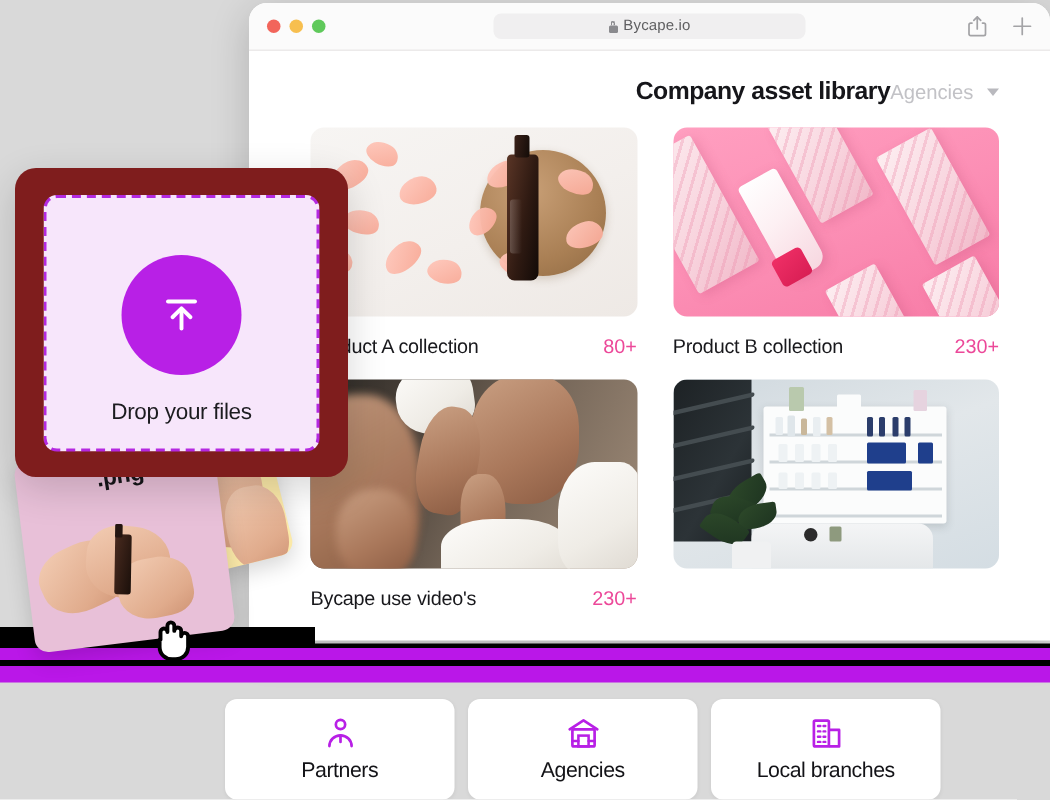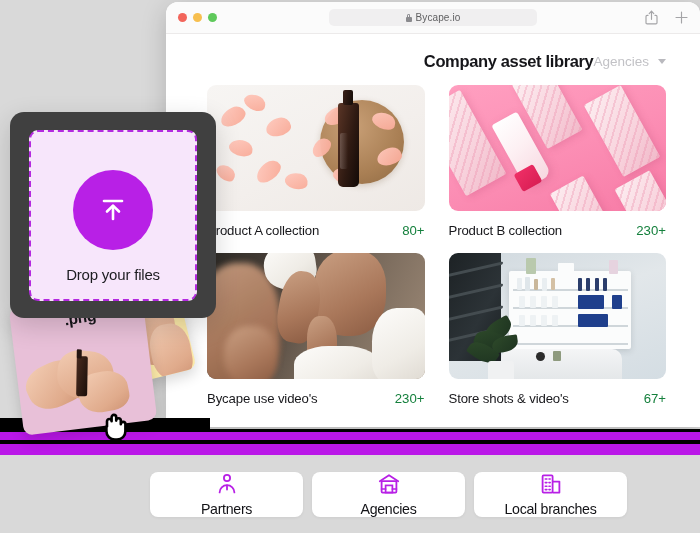--- a/index.html
+++ b/index.html
@@ -47,21 +47,21 @@
   .chev{width:0;height:0;border-left:4.5px solid transparent;border-right:4.5px solid transparent;border-top:5px solid #b9b9be;}
 
   .grid{display:grid;grid-template-columns:1fr 1fr;column-gap:24px;row-gap:4px;margin-top:7px;}
   .card{position:relative;}
   .thumb{
     width:100%;height:126px;border-radius:9px;overflow:hidden;position:relative;
     background:#eee;
   }
   .meta{display:flex;align-items:center;justify-content:space-between;height:38px;}
   .meta .name{font-size:13.2px;color:#18181c;letter-spacing:-.15px;}
-  .meta .count{font-size:13.2px;color:#15803d;}
+  .meta .count{font-size:13.2px;color:#ec4899;}
 
   
   .t1{background:linear-gradient(155deg,#f7f5f3 0%,#f3efec 55%,#eee9e5 100%);}
   .petal{position:absolute;border-radius:60% 40% 55% 45%/60% 55% 45% 40%;
          background:linear-gradient(140deg,#ffc9bd,#f8a895);opacity:.95;}
   .tray{position:absolute;left:52%;top:12%;width:84px;height:84px;border-radius:50%;
         background:radial-gradient(circle at 38% 32%,#c9a077,#a97f54 62%,#8e6942 100%);
         box-shadow:0 2px 6px rgba(120,90,60,.25);}
   .bottle{position:absolute;left:60%;top:14%;width:21px;height:84px;border-radius:3px 3px 5px 5px;
           background:linear-gradient(100deg,#5a3526,#2f1a12 55%,#120a07);}
@@ -93,22 +93,22 @@
   .shelf{position:absolute;left:3%;width:94%;height:1.6px;background:#cfd6da;}
   .prod{position:absolute;border-radius:1px;}
   .stair{position:absolute;left:0;top:0;width:24%;height:86%;
          background:linear-gradient(120deg,#1d2225,#2c3337 60%,#1a1f22);}
   .stair i{position:absolute;left:-6%;width:112%;height:3px;background:#444c50;transform:skewY(-13deg);border-radius:2px;}
   .plant{position:absolute;border-radius:60% 10% 60% 10%;background:linear-gradient(140deg,#2e4a2a,#1d3320);}
   .counter{position:absolute;left:24%;bottom:0;width:56%;height:24%;background:linear-gradient(180deg,#f4f5f6,#e4e7e9);border-radius:10px 10px 0 0;}
 
   
   .drop-panel{
-    position:absolute;left:10px;top:112px;width:206px;height:206px;
-    background:#404040;border-radius:14px;box-shadow:0 8px 26px rgba(0,0,0,.16);
+    position:absolute;left:10px;top:112px;width:222px;height:206px;
+    background:#7f1d1d;border-radius:14px;box-shadow:0 8px 26px rgba(0,0,0,.16);
   }
   .dashbox{
     position:absolute;left:19px;top:18px;right:19px;bottom:17px;
     background:#f7e6fb;border:2.4px dashed #b429e0;border-radius:9px;
   }
   .upload-circle{
     position:absolute;left:50%;top:38px;transform:translateX(-50%);
     width:80px;height:80px;border-radius:50%;background:#b820e6;
     display:flex;align-items:center;justify-content:center;
   }
@@ -128,21 +128,21 @@
   
   .stripes{position:absolute;left:0;right:0;top:427px;height:30px;}
   .s-blk{position:absolute;left:0;right:0;background:#000;}
   .s-pur{position:absolute;left:0;right:0;background:#ba17e8;}
   .blackbox{position:absolute;left:0;top:418px;width:210px;height:22px;background:#000;}
 
   
   .cursor{position:absolute;left:96px;top:404px;width:44px;height:44px;}
 
   
-  .nav{position:absolute;left:0;right:0;top:466px;height:57px;display:flex;gap:9px;padding:0 73px 0 150px;box-sizing:border-box;align-items:center;}
+  .nav{position:absolute;left:0;right:0;top:466px;height:67px;display:flex;gap:9px;padding:0 73px 0 150px;box-sizing:border-box;}
   .nav-item{
     flex:1;background:#fff;border-radius:8px;
     display:flex;flex-direction:column;align-items:center;justify-content:center;gap:5px;
     box-shadow:0 1px 3px rgba(0,0,0,.06);
   }
   .nav-item .lbl{font-size:14.2px;color:#131317;letter-spacing:-.3px;white-space:nowrap;}
 </style>
 </head>
 <body>
 
@@ -294,24 +294,20 @@
             </span>
             <span class="counter"></span>
             <span class="plant" style="left:16%;top:54%;width:30px;height:18px;transform:rotate(-30deg)"></span>
             <span class="plant" style="left:12%;top:62%;width:28px;height:17px;transform:rotate(20deg)"></span>
             <span class="plant" style="left:20%;top:66%;width:26px;height:16px;transform:rotate(-8deg)"></span>
             <span class="plant" style="left:9%;top:72%;width:30px;height:17px;transform:rotate(35deg)"></span>
             <span class="prod" style="position:absolute;left:18%;bottom:0;width:26px;height:18px;background:#f0f1f2;border-radius:3px 3px 0 0"></span>
             <span class="prod" style="position:absolute;left:40%;bottom:14%;width:9px;height:9px;background:#2b2b2b;border-radius:50%"></span>
             <span class="prod" style="position:absolute;left:48%;bottom:14%;width:8px;height:10px;background:#8e9a7e"></span>
           </div>
-          <div class="meta">
-            <span class="name">Store shots &amp; video's</span>
-            <span class="count">67+</span>
-          </div>
         </div>
 
       </div>
     </div>
   </div>
 
   <div class="blackbox"></div>
   <div class="stripes">
     <span class="s-blk" style="top:2px;height:3px"></span>
     <span class="s-pur" style="top:5px;height:8px"></span>

